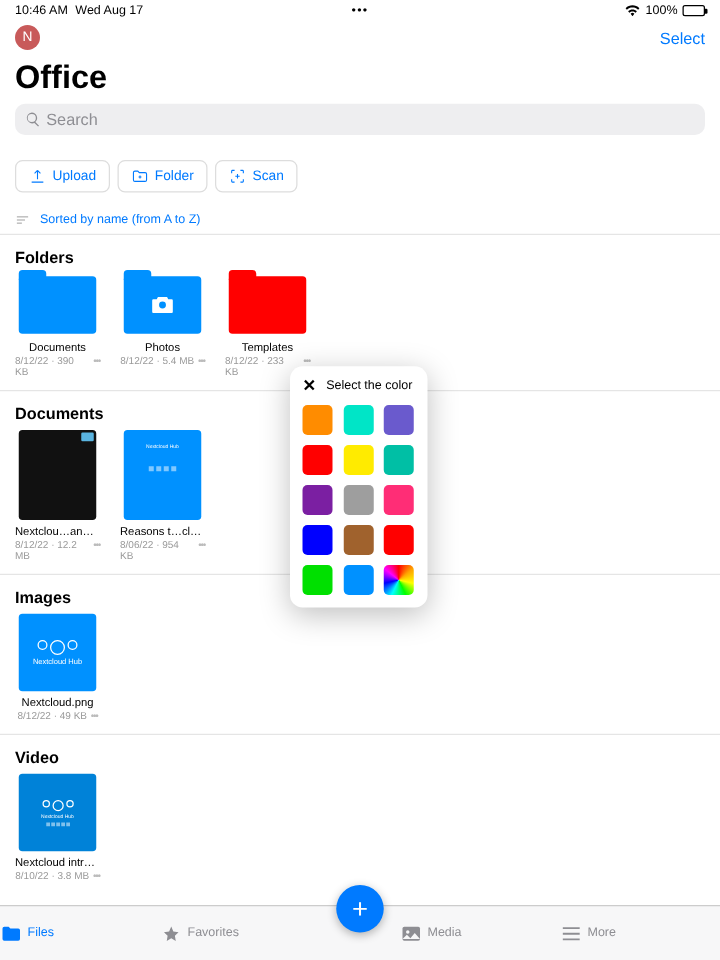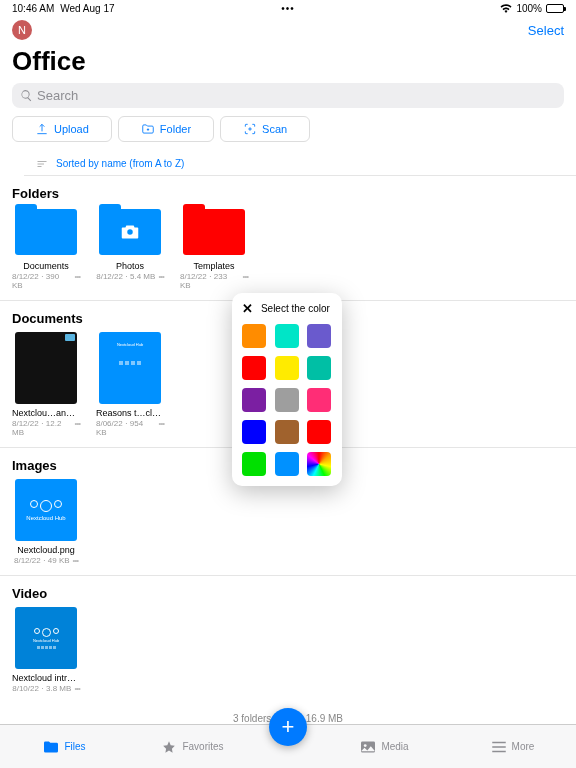--- a/index.html
+++ b/index.html
@@ -11,28 +11,28 @@
   .battery-icon { display: inline-block; width: 18px; height: 9px; border: 1px solid #000; border-radius: 2px; position: relative; }
   .battery-icon::after { content: ""; position: absolute; right: -3px; top: 2px; width: 2px; height: 4px; background: #000; border-radius: 0 1px 1px 0; }
   .battery-fill { background: #000; width: 100%; height: 100%; border-radius: 1px; }
   .wifi-icon { width: 12px; height: 9px; }
 
   .header { display: flex; justify-content: space-between; align-items: center; padding: 4px 12px; }
   .avatar { width: 20px; height: 20px; border-radius: 50%; background: #c85a5a; color: #fff; display: flex; align-items: center; justify-content: center; font-size: 11px; font-weight: 500; }
   .select-link { color: #007aff; font-size: 13px; }
 
   .title { font-size: 26px; font-weight: 700; padding: 2px 12px 6px; }
-  .search-bar { margin: 0 12px 8px; background: #eeeef0; border-radius: 8px; padding: 5px 8px; display: flex; align-items: center; gap: 4px; font-size: 13px; color: #8e8e93; }
+  .search-bar { margin: 0 12px 20px; background: #eeeef0; border-radius: 8px; padding: 5px 8px; display: flex; align-items: center; gap: 4px; font-size: 13px; color: #8e8e93; }
   .search-icon { width: 13px; height: 13px; fill: #8e8e93; }
 
   .action-row { display: flex; gap: 6px; padding: 0 12px 10px; }
-  .action-btn { border: 1px solid #ddd; border-radius: 6px; padding: 5px 22px; display: flex; align-items: center; gap: 5px; font-size: 11px; color: #007aff; background: #fff; }
+  .action-btn { border: 1px solid #ddd; border-radius: 6px; padding: 5px 10px; display: flex; align-items: center; gap: 5px; font-size: 11px; color: #007aff; background: #fff; }
   .action-btn svg { width: 14px; height: 14px; stroke: #007aff; fill: none; }
 
-  .sort-row { display: flex; align-items: center; gap: 8px; padding: 6px 12px; border-bottom: 0.5px solid #e5e5e5; font-size: 10px; color: #007aff; margin-left: 24px; }
+  .sort-row { display: flex; align-items: center; gap: 8px; padding: 6px 12px; border-bottom: 0.5px solid #e5e5e5; font-size: 10px; color: #007aff; }
   .sort-icon { width: 12px; height: 10px; }
 
   .section { padding: 10px 12px 0; border-bottom: 0.5px solid #e5e5e5; }
   .section-title { font-size: 13px; font-weight: 700; margin-bottom: 6px; }
   .grid { display: flex; gap: 16px; flex-wrap: wrap; }
   .item { width: 68px; display: flex; flex-direction: column; align-items: center; }
   .thumb { width: 62px; height: 50px; border-radius: 4px; margin-bottom: 4px; position: relative; display: flex; align-items: center; justify-content: center; }
   .folder-shape { width: 62px; height: 46px; background: #0091ff; border-radius: 3px; position: relative; }
   .folder-shape::before { content: ""; position: absolute; top: -5px; left: 0; width: 22px; height: 8px; background: #0091ff; border-radius: 3px 3px 0 0; }
   .folder-red { background: #ff0000; }
@@ -50,21 +50,21 @@
   .img-thumb { width: 62px; height: 62px; background: #0091ff; border-radius: 3px; display: flex; flex-direction: column; align-items: center; justify-content: center; margin-bottom: 4px; }
   .nc-logo { display: flex; gap: 2px; }
   .nc-circle { width: 8px; height: 8px; border: 1.5px solid #fff; border-radius: 50%; }
   .nc-text { color: #fff; font-size: 6px; margin-top: 3px; font-weight: 500; }
 
   .vid-thumb { width: 62px; height: 62px; background: #0082d8; border-radius: 3px; display: flex; flex-direction: column; align-items: center; justify-content: center; margin-bottom: 4px; }
 
   .footer-text { text-align: center; font-size: 10px; color: #888; padding: 10px 0 50px; }
 
   .tab-bar { position: absolute; bottom: 0; left: 0; right: 0; height: 44px; background: #f7f7f8; border-top: 0.5px solid #ccc; display: flex; }
-  .tab { flex: 1; display: flex; align-items: center; justify-content: center; gap: 4px; font-size: 10px; color: #8e8e93; }
+  .tab { flex: 1; display: flex; align-items: center; justify-content: flex-start; gap: 4px; font-size: 10px; color: #8e8e93; }
   .tab.active { color: #007aff; }
   .tab svg { width: 18px; height: 14px; }
 
   .fab { position: absolute; bottom: 22px; left: 50%; transform: translateX(-50%); width: 38px; height: 38px; border-radius: 50%; background: #007aff; display: flex; align-items: center; justify-content: center; box-shadow: 0 2px 8px rgba(0,0,0,.3); }
   .fab-plus { color: #fff; font-size: 22px; font-weight: 300; line-height: 1; }
 
   .popover { position: absolute; top: 293px; left: 232px; width: 110px; background: #fff; border-radius: 10px; box-shadow: 0 6px 24px rgba(0,0,0,.25); padding: 8px 10px 10px; }
   .popover-header { display: flex; align-items: center; gap: 8px; margin-bottom: 8px; }
   .popover-close { font-size: 13px; font-weight: 600; }
   .popover-title { font-size: 10px; }

